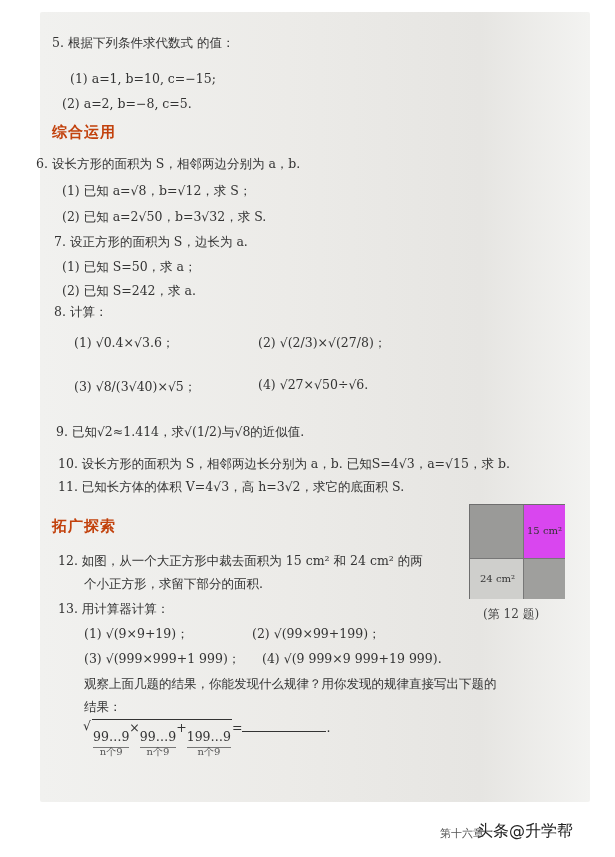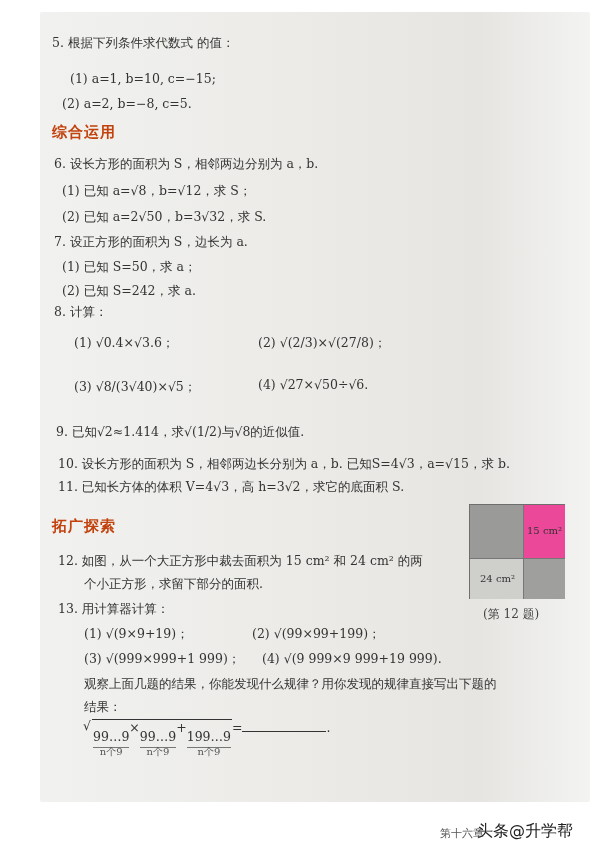--- a/index.html
+++ b/index.html
@@ -28,21 +28,21 @@
   .sqrt > .rad { border-top: 1px solid #333; padding: 0 1px; }
   .frac { display: inline-flex; flex-direction: column; align-items: center; vertical-align: middle; line-height: 15px; font-size: 12px; }
   .frac .num { border-bottom: 1px solid #333; padding: 0 2px; }
   .frac .den { padding: 0 2px; }
   .figure {
     position: absolute; left: 469px; top: 504px; width: 96px; height: 95px;
     border: 1px solid #6e6e6e; box-sizing: border-box;
   }
   .q { position: absolute; }
   .q.tl { left: 0; top: 0; width: 53px; height: 53px; background: #9a9a98; }
-  .q.tr { left: 53px; top: 0; width: 41px; height: 53px; background: #ec4899; border-left:1px solid #777; }
+  .q.tr { left: 53px; top: 0; width: 41px; height: 53px; background: #d946ef; border-left:1px solid #777; }
   .q.bl { left: 0; top: 53px; width: 53px; height: 40px; background: #cfcfcc; border-top:1px solid #777; }
   .q.br { left: 53px; top: 53px; width: 41px; height: 40px; background: #9f9f9d; border-left:1px solid #777; border-top:1px solid #777; }
   .fig-label { position: absolute; font-size: 10px; color: #333; }
   .fig-caption { position: absolute; left: 483px; top: 606px; font-size: 12px; color: #444; }
   .underbrace-wrap { display: inline-flex; flex-direction: column; align-items: center; vertical-align: top; margin-top: 10px; }
   .underbrace-wrap .brace { font-size: 10px; line-height: 8px; color: #555; border-top: 1px solid #777; width: 100%; text-align: center; margin-top: 1px; border-radius: 0 0 4px 4px; }
   .blank { display: inline-block; width: 84px; border-bottom: 1px solid #333; height: 12px; vertical-align: baseline; }
   .footer-chapter { position: absolute; left: 440px; top: 826px; font-size: 11px; color: #555; }
   .footer-watermark { position: absolute; left: 477px; top: 821px; font-family: "DejaVu Sans", "Liberation Sans", sans-serif; font-size: 16px; color: #222; }
 </style>
@@ -54,21 +54,21 @@
 <div class="line" style="left:52px; top:34px;">
   <span>5.</span>
   <span>根据下列条件求代数式</span>
   <span>的值：</span>
 </div>
 <div class="line" style="left:54px; top:70px;margin-left:16px;">(1) a=1, b=10, c=−15;</div>
 <div class="line" style="left:62px; top:95px;">(2) a=2, b=−8, c=5.</div>
 
 <div class="heading" style="left:52px; top:123px;">综合运用</div>
 
-<div class="line" style="left:54px; top:155px;">6. 设长方形的面积为 S，相邻两边分别为 a，b.</div>
+<div class="line" style="left:36px; top:155px;">6. 设长方形的面积为 S，相邻两边分别为 a，b.</div>
 <div class="line" style="left:62px; top:182px;">(1) 已知 a=√8，b=√12，求 S；</div>
 <div class="line" style="left:62px; top:208px;">(2) 已知 a=2√50，b=3√32，求 S.</div>
 
 <div class="line" style="left:54px; top:233px;">7. 设正方形的面积为 S，边长为 a.</div>
 <div class="line" style="left:62px; top:258px;">(1) 已知 S=50，求 a；</div>
 <div class="line" style="left:62px; top:282px;">(2) 已知 S=242，求 a.</div>
 
 <div class="line" style="left:54px; top:303px;">8. 计算：</div>
 <div class="line" style="left:74px; top:334px;">
   <span>(1)</span> <span>√0.4×√3.6；</span>

